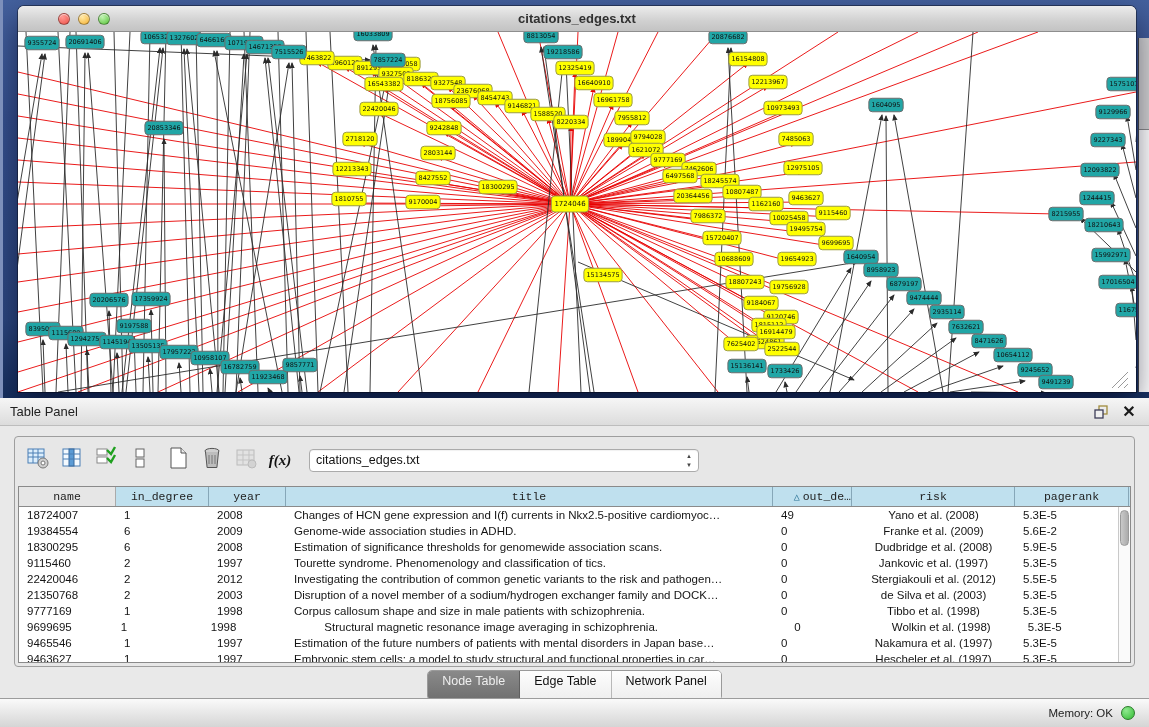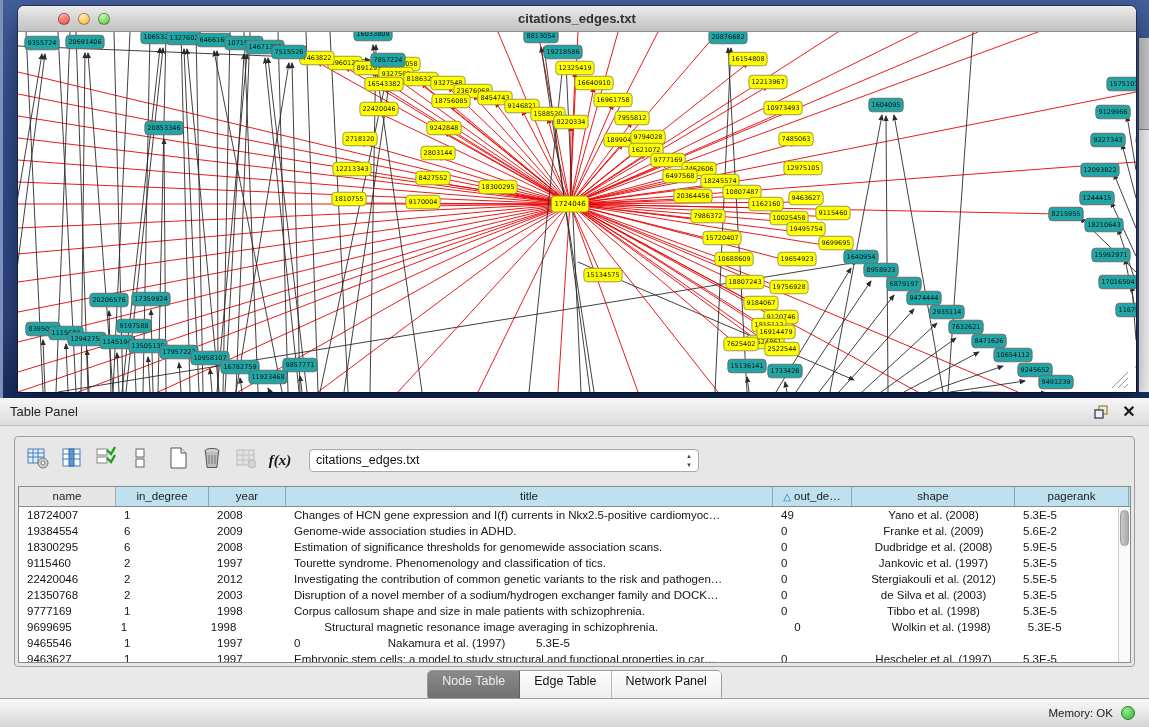--- a/index.html
+++ b/index.html
@@ -51,21 +51,21 @@
     border:1px solid #ababab; border-radius:4px; display:flex; align-items:center;
     padding:0 6px; font-size:12.5px; color:#111; position:relative;
     box-shadow:inset 0 1px 1px rgba(0,0,0,.06); }
   .dd-arrows { position:absolute; right:6px; top:2px; display:flex; flex-direction:column;
     font-size:6px; color:#444; line-height:9px; text-align:center; }
 
   .grid { position:absolute; left:3px; right:3px; top:49px; bottom:3px; background:#fff;
     border:1px solid #8a8a8a; display:flex; flex-direction:column; overflow:hidden; }
   .thead { display:flex; height:20px; background:#bfe0ee; border-bottom:1px solid #8a8a8a; }
   .th { font-size:11.5px; color:#222; text-align:center; line-height:19px;
-    border-right:1px solid #86a7b8; overflow:hidden; white-space:nowrap; }
+    border-right:1px solid #86a7b8; overflow:hidden; white-space:nowrap;font-family:Liberation Mono, monospace; }
   .th.plain { background:#e6e6e6; border-right:1px solid #aaa; }
   .th .sort { color:#2d7396; font-size:10px; margin-right:3px; }
   .tbody { flex:1; position:relative; }
   .tr { display:flex; height:16px; }
   .td { font-size:11.5px; color:#141414; line-height:16px; white-space:nowrap;
     overflow:hidden; padding-left:8px; }
   .td.center { text-align:center; padding-left:0; }
   .vscroll { position:absolute; right:0; top:20px; bottom:0; width:12px; background:#fafafa;
     border-left:1px solid #c9c9c9; }
   .vthumb { position:absolute; left:1px; top:3px; width:9px; height:36px; border-radius:5px;
@@ -609,22 +609,22 @@
           </span>
       </div>
     </div>
 
     <div class="grid">
       <div class="thead" id="thead">
           <div class="th plain" style="width: 97px;"><span>name</span></div>
           <div class="th" style="width: 93px;"><span>in_degree</span></div>
           <div class="th" style="width: 77px;"><span>year</span></div>
           <div class="th" style="width: 487px;"><span>title</span></div>
-          <div class="th" style="width: 79px;"><span class="sort">△</span><span>out_de…</span></div>
-          <div class="th" style="width: 163px;"><span>shape</span></div>
+          <div class="th" style="width: 79px; text-align: right;"><span class="sort">△</span><span>out_de…</span></div>
+          <div class="th" style="width: 163px;"><span>risk</span></div>
           <div class="th" style="width: 114px;"><span>pagerank</span></div>
         </div>
       <div class="tbody" id="tbody">
           <div class="tr">
             <div class="td" style="width: 97px;">18724007</div>
             <div class="td" style="width: 93px;">1</div>
             <div class="td" style="width: 77px;">2008</div>
             <div class="td" style="width: 487px;">Changes of HCN gene expression and I(f) currents in Nkx2.5-positive cardiomyoc…</div>
             <div class="td" style="width: 79px;">49</div>
             <div class="td center" style="width: 163px;">Yano et al. (2008)</div>
@@ -690,20 +690,21 @@
             <div class="td" style="width: 77px;">1998</div>
             <div class="td" style="width: 487px; margin-left: 39px;">Structural magnetic resonance image averaging in schizophrenia.</div>
             <div class="td" style="width: 79px;">0</div>
             <div class="td center" style="width: 163px;">Wolkin et al. (1998)</div>
             <div class="td" style="width: 114px;">5.3E-5</div>
           </div>
           <div class="tr">
             <div class="td" style="width: 97px;">9465546</div>
             <div class="td" style="width: 93px;">1</div>
             <div class="td" style="width: 77px;">1997</div>
+            <div class="td" style="width: 487px;">Estimation of the future numbers of patients with mental disorders in Japan base…</div>
             <div class="td" style="width: 79px;">0</div>
             <div class="td center" style="width: 163px;">Nakamura et al. (1997)</div>
             <div class="td" style="width: 114px;">5.3E-5</div>
           </div>
           <div class="tr">
             <div class="td" style="width: 97px;">9463627</div>
             <div class="td" style="width: 93px;">1</div>
             <div class="td" style="width: 77px;">1997</div>
             <div class="td" style="width: 487px;">Embryonic stem cells: a model to study structural and functional properties in car…</div>
             <div class="td" style="width: 79px;">0</div>

